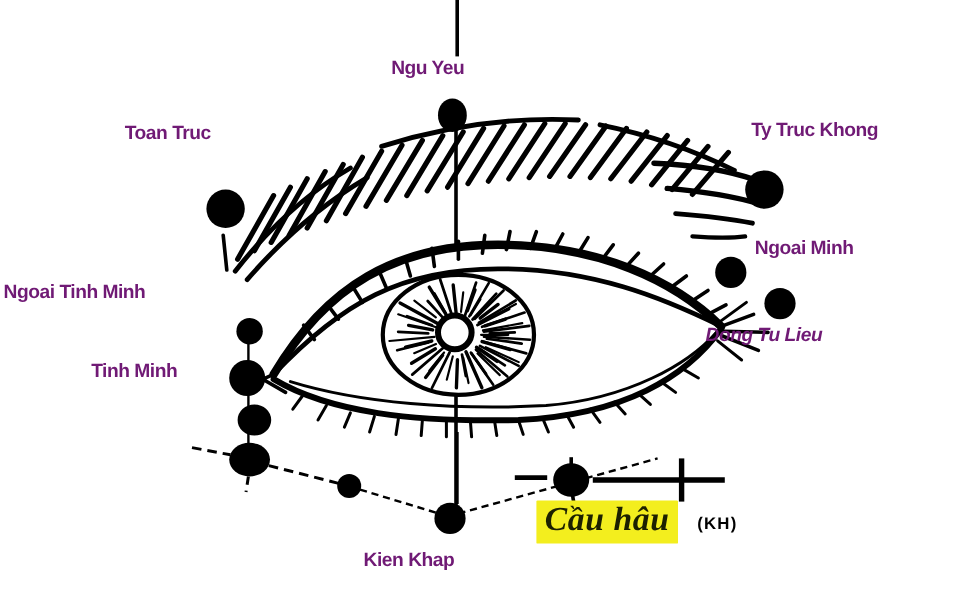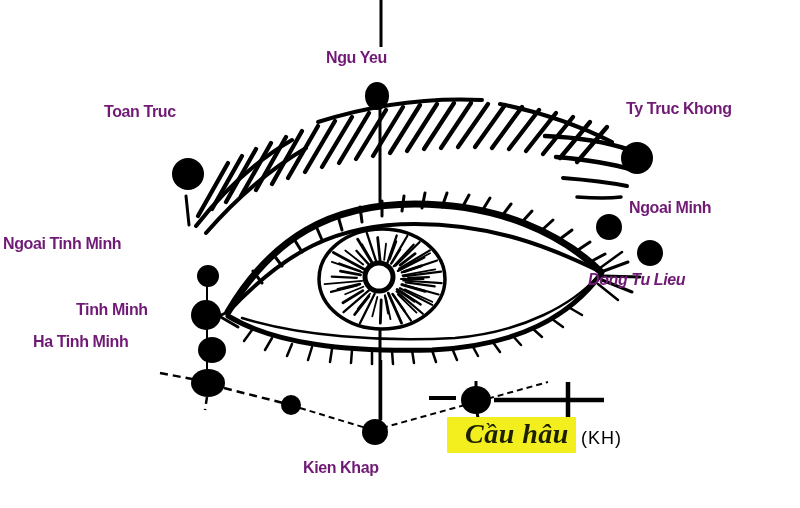--- a/index.html
+++ b/index.html
@@ -16,36 +16,36 @@
     font-weight:bold;
     font-size:16px;
     line-height:1;
     letter-spacing:-0.4px;
     color:#701a75;
   }
   .art{position:absolute;left:0;top:0;}
   .hl-box{
     position:absolute;
     left:447px;top:417px;
-    padding:3px 7px 5px 18px;
+    padding:3px 7px 5px 7px;
     border-radius:1px;
   }
   .hl-text{
     font-family:"Liberation Serif", serif;
     font-style:italic;
     font-weight:bold;
     font-size:28px;
     line-height:1;
     letter-spacing:0.5px;
   }
   .abbr{
     position:absolute;
     left:581px;top:428px;
-    font-weight:normal;
-    font-size:18px;
+    font-weight:bold;
+    font-size:14px;
     letter-spacing:1px;
     color:#000;
   }
 </style>
 </head>
 <body>
 
 <div class="stage">
 
   <svg id="art" class="art" width="800" height="508" viewBox="0 0 800 508">
@@ -243,21 +243,20 @@
       </g>
   </svg>
 
   <div class="pt-label" style="left:326px;top:50px;">Ngu Yeu</div>
   <div class="pt-label" style="left:104px;top:104px;">Toan Truc</div>
   <div class="pt-label" style="left:626px;top:101px;text-align:center;">Ty Truc Khong</div>
   <div class="pt-label" style="left:629px;top:200px;">Ngoai Minh</div>
   <div class="pt-label" style="left:588px;top:272px;font-style:italic;">Dong Tu Lieu</div>
   <div class="pt-label" style="left:3px;top:236px;">Ngoai Tinh Minh</div>
   <div class="pt-label" style="left:64px;top:302px;margin-left:12px;">Tinh Minh</div>
-  <div class="pt-label" style="left:33px;top:334px;">Ha Tinh Minh</div>
   <div class="pt-label" style="left:303px;top:460px;">Kien Khap</div>
 
   <div class="hl-box" id="hl-box" style="background: rgb(243, 238, 30);">
     <span class="hl-text" id="hl-text" style="color: rgb(28, 32, 0);">Cầu hâu</span>
   </div>
   <div class="abbr">(KH)</div>
 
 </div>
 
 </body></html>

